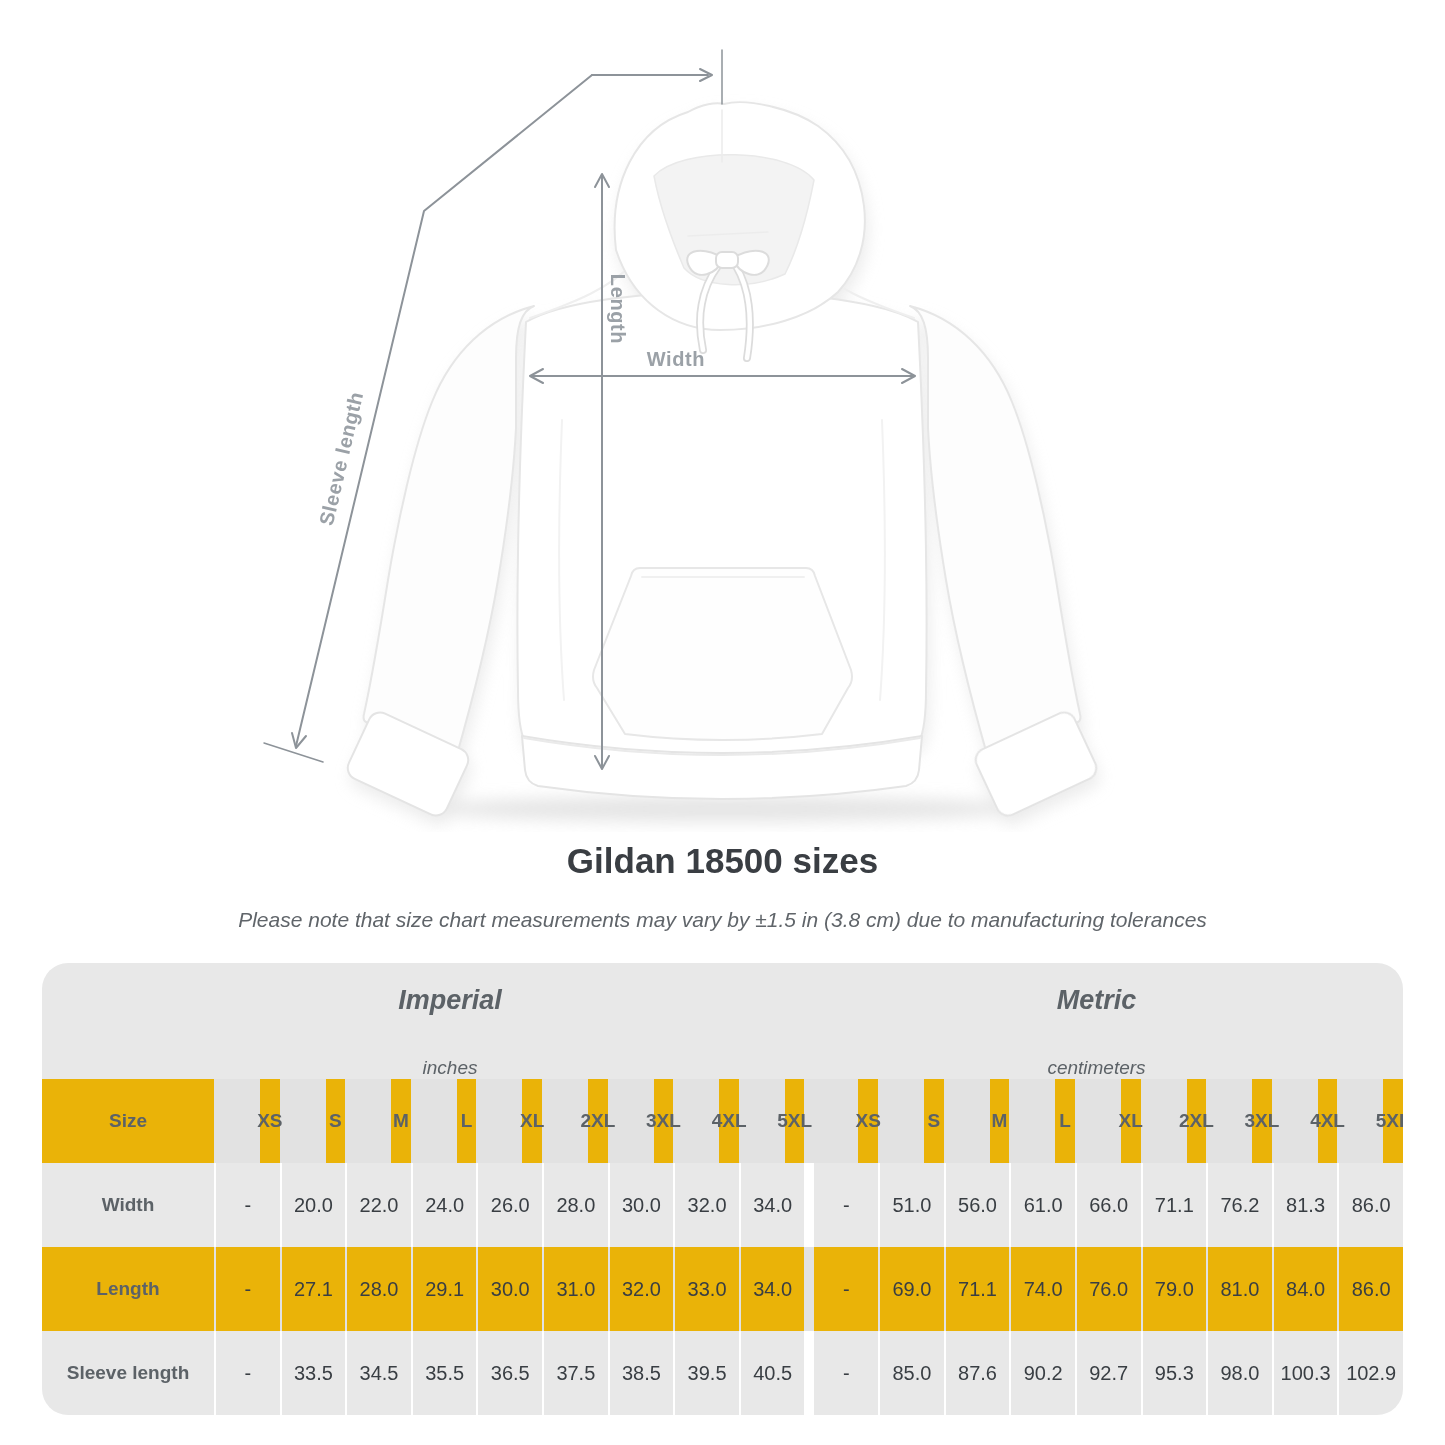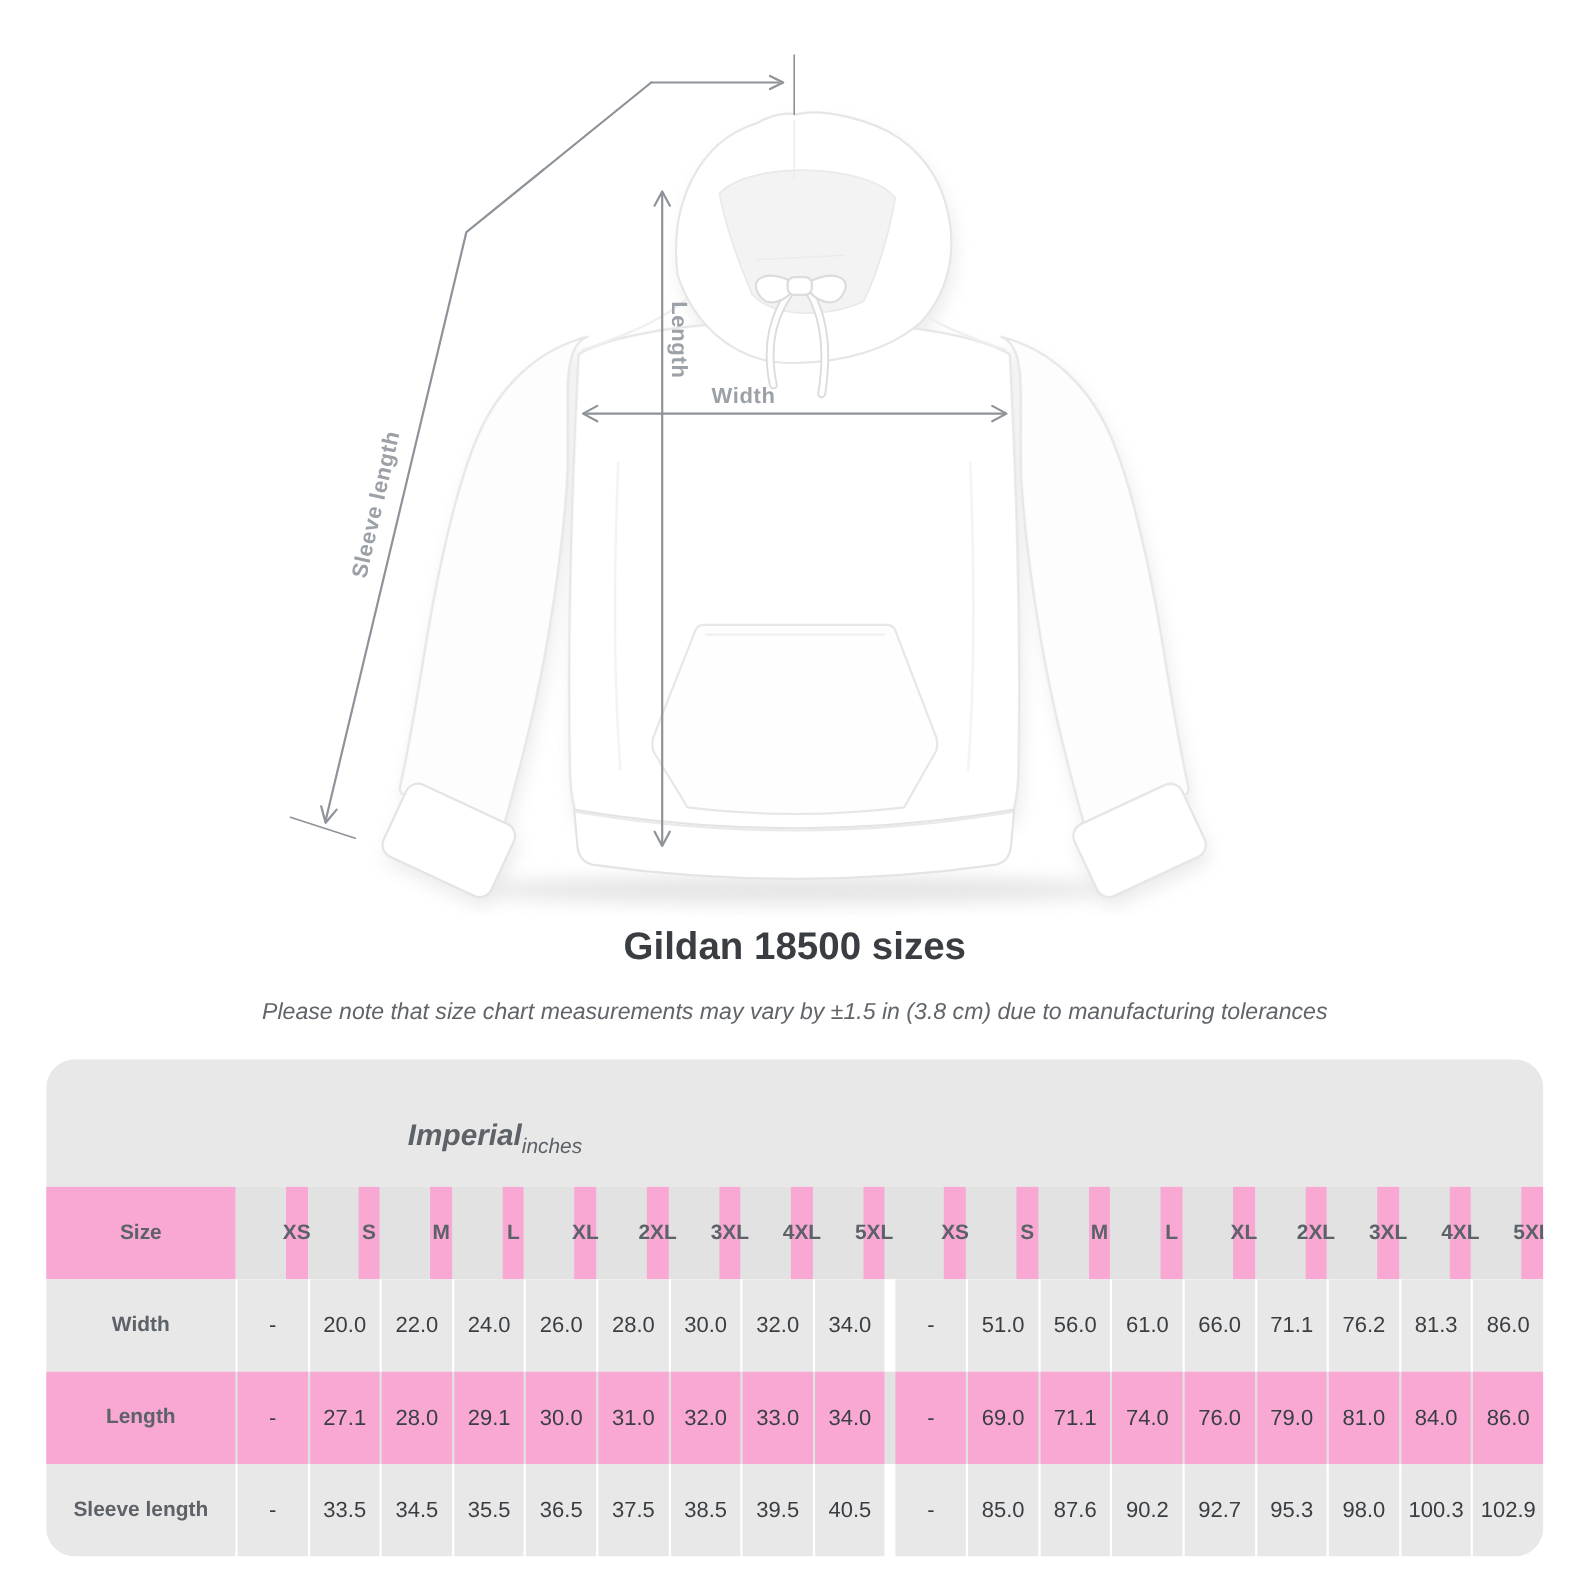--- a/index.html
+++ b/index.html
@@ -28,35 +28,35 @@
   }
 
   
   .sizetable{
     margin:29px 42px 0;width:1361px;
     border-radius:26px;overflow:hidden;background:#ffffff;
   }
   .band{
     height:116px;background:#e8e8e8;display:flex;align-items:stretch;
   }
-  .unit{display:flex;align-items:center;justify-content:center;padding-top:22px;}
+  .unit{display:flex;flex-direction:column;align-items:center;justify-content:space-between;padding-top:22px;}
   .unit.imperial{flex:0 0 764px;padding-left:52px;box-sizing:border-box;}
   .unit.metric{flex:1;padding-right:16px;box-sizing:border-box;}
   .uname{font-size:27px;font-weight:bold;font-style:italic;color:#5c6267;}
   .usub{font-size:19px;font-style:italic;color:#5c6267;margin-top:22px;}
 
   .row{display:flex;gap:2px;height:84px;align-items:stretch;}
   .row .cell{
     flex:1 1 0;display:flex;align-items:center;justify-content:center;
     font-size:20px;color:#393e43;min-width:0;
   }
   .row .cell.lab{flex:0 0 172px;font-weight:bold;font-size:19px;color:#5c6267;}
   .row .cell.head{font-weight:bold;font-size:19px;color:#5c6267;margin-left:44px;}
   .r-white{background:#e2e2e2;}           
-  .r-white .cell{background:#f9a8d4;}
+  .r-white .cell{background:#eab308;}
   .r-gray{background:#ffffff;}
   .r-gray .cell{background:#e8e8e8;}
   .secgap{flex:0 0 6px;}                  
   .cgroup{display:contents;}
 </style>
 </head>
 <body>
 
 <div class="page">
 
@@ -150,20 +150,24 @@
   <h1 class="title">Gildan 18500 sizes</h1>
   <p class="note">Please note that size chart measurements may vary by ±1.5 in (3.8 cm) due to manufacturing tolerances</p>
 
   <div class="sizetable">
 
     <div class="band">
       <div class="unit imperial">
         <div class="uname">Imperial</div>
         <div class="usub">inches</div>
       </div>
+      <div class="unit metric">
+        <div class="uname">Metric</div>
+        <div class="usub">centimeters</div>
+      </div>
     </div>
 
     <div class="row r-white">
       <div class="cell lab">Size</div>
       <div class="cgroup"><div class="cell head">XS</div><div class="cell head">S</div><div class="cell head">M</div><div class="cell head">L</div><div class="cell head">XL</div><div class="cell head">2XL</div><div class="cell head">3XL</div><div class="cell head">4XL</div><div class="cell head">5XL</div></div>
       <div class="secgap"></div>
       <div class="cgroup"><div class="cell head">XS</div><div class="cell head">S</div><div class="cell head">M</div><div class="cell head">L</div><div class="cell head">XL</div><div class="cell head">2XL</div><div class="cell head">3XL</div><div class="cell head">4XL</div><div class="cell head">5XL</div></div>
     </div>
 
     <div class="row r-gray">

